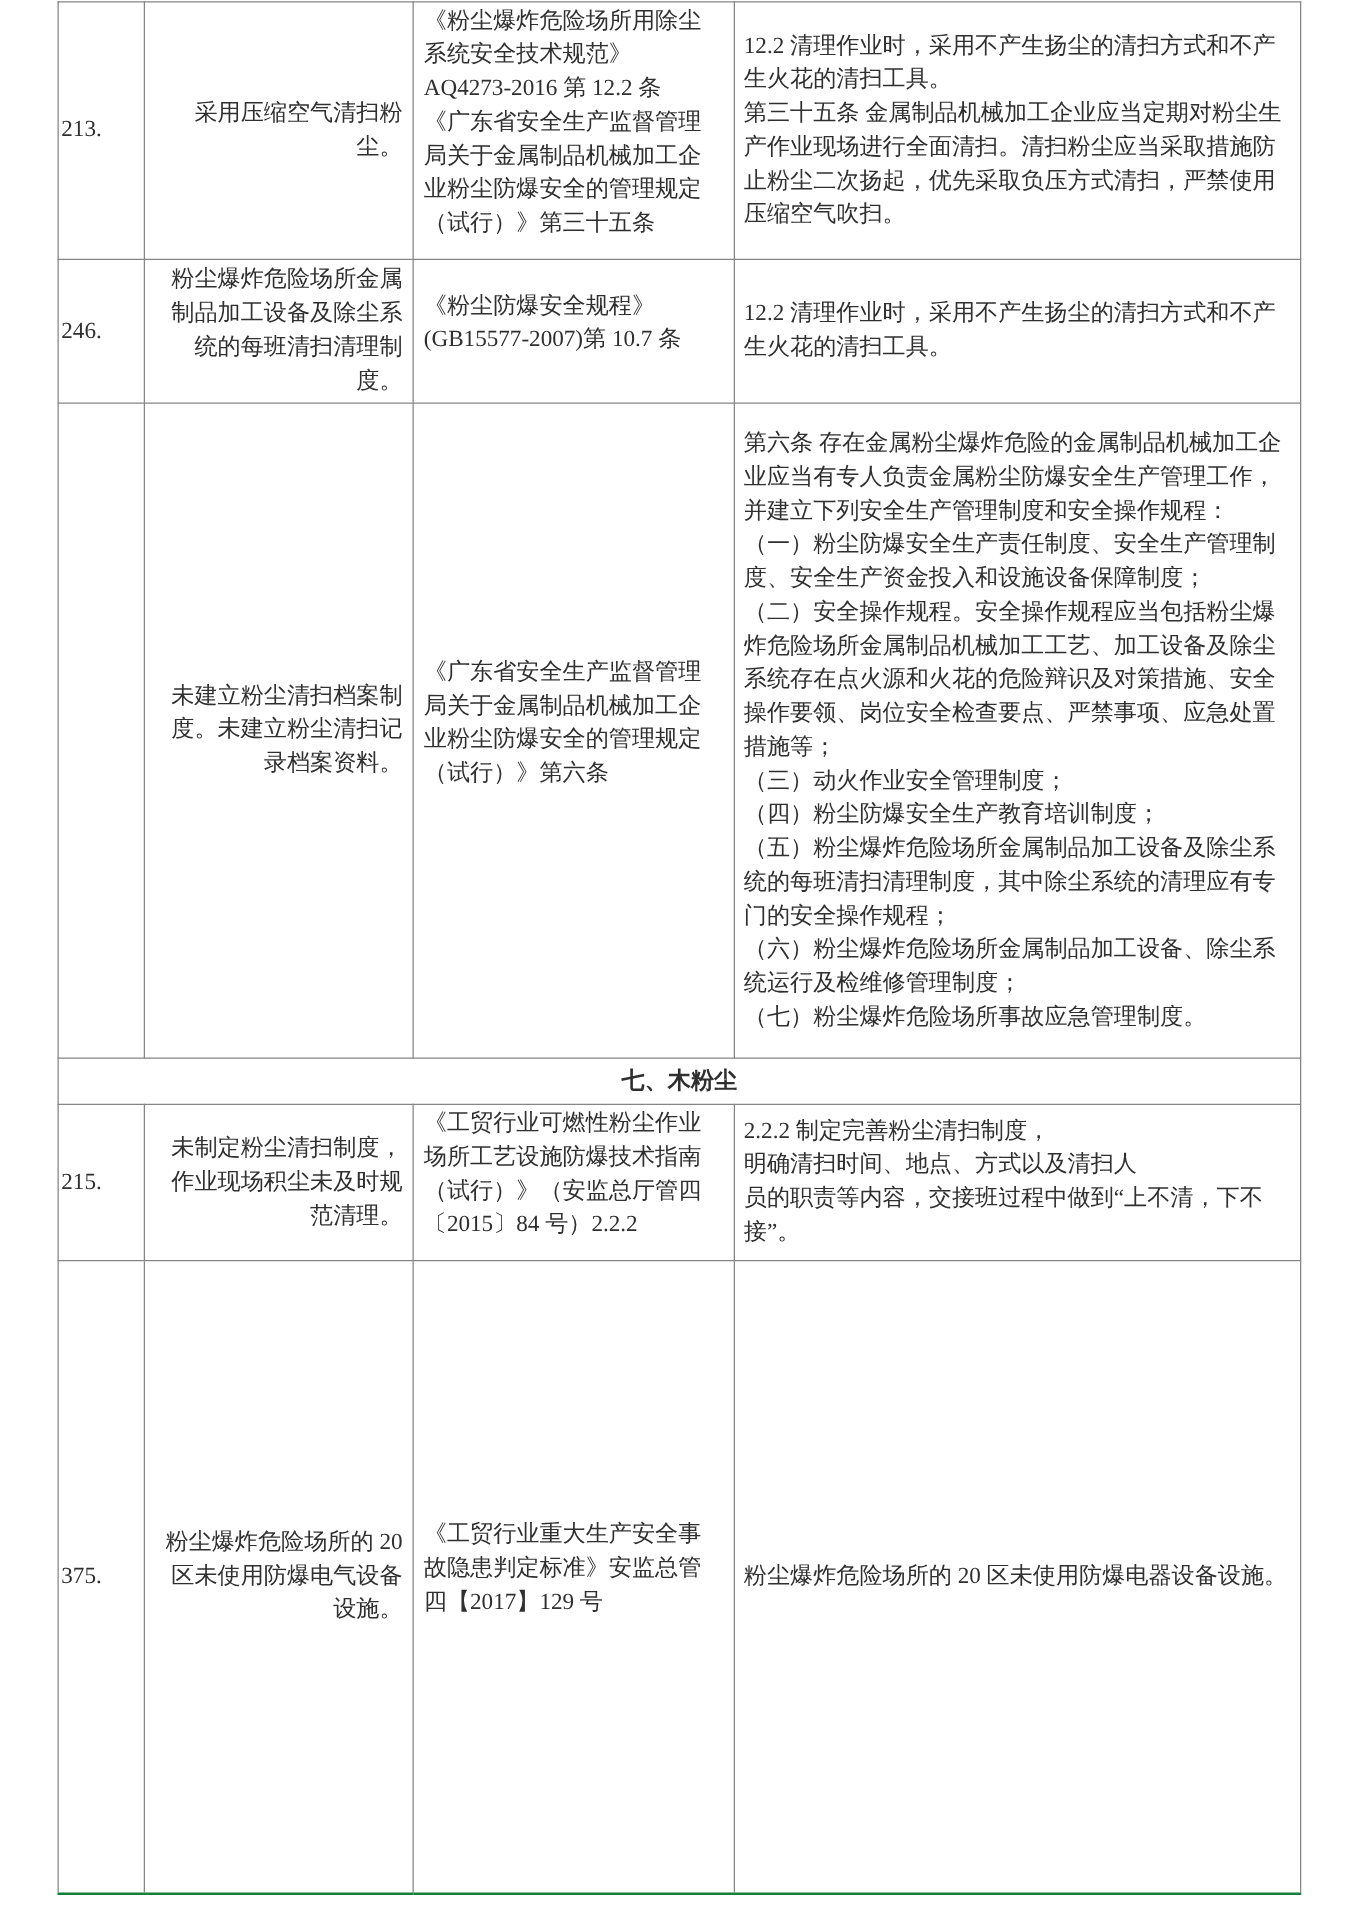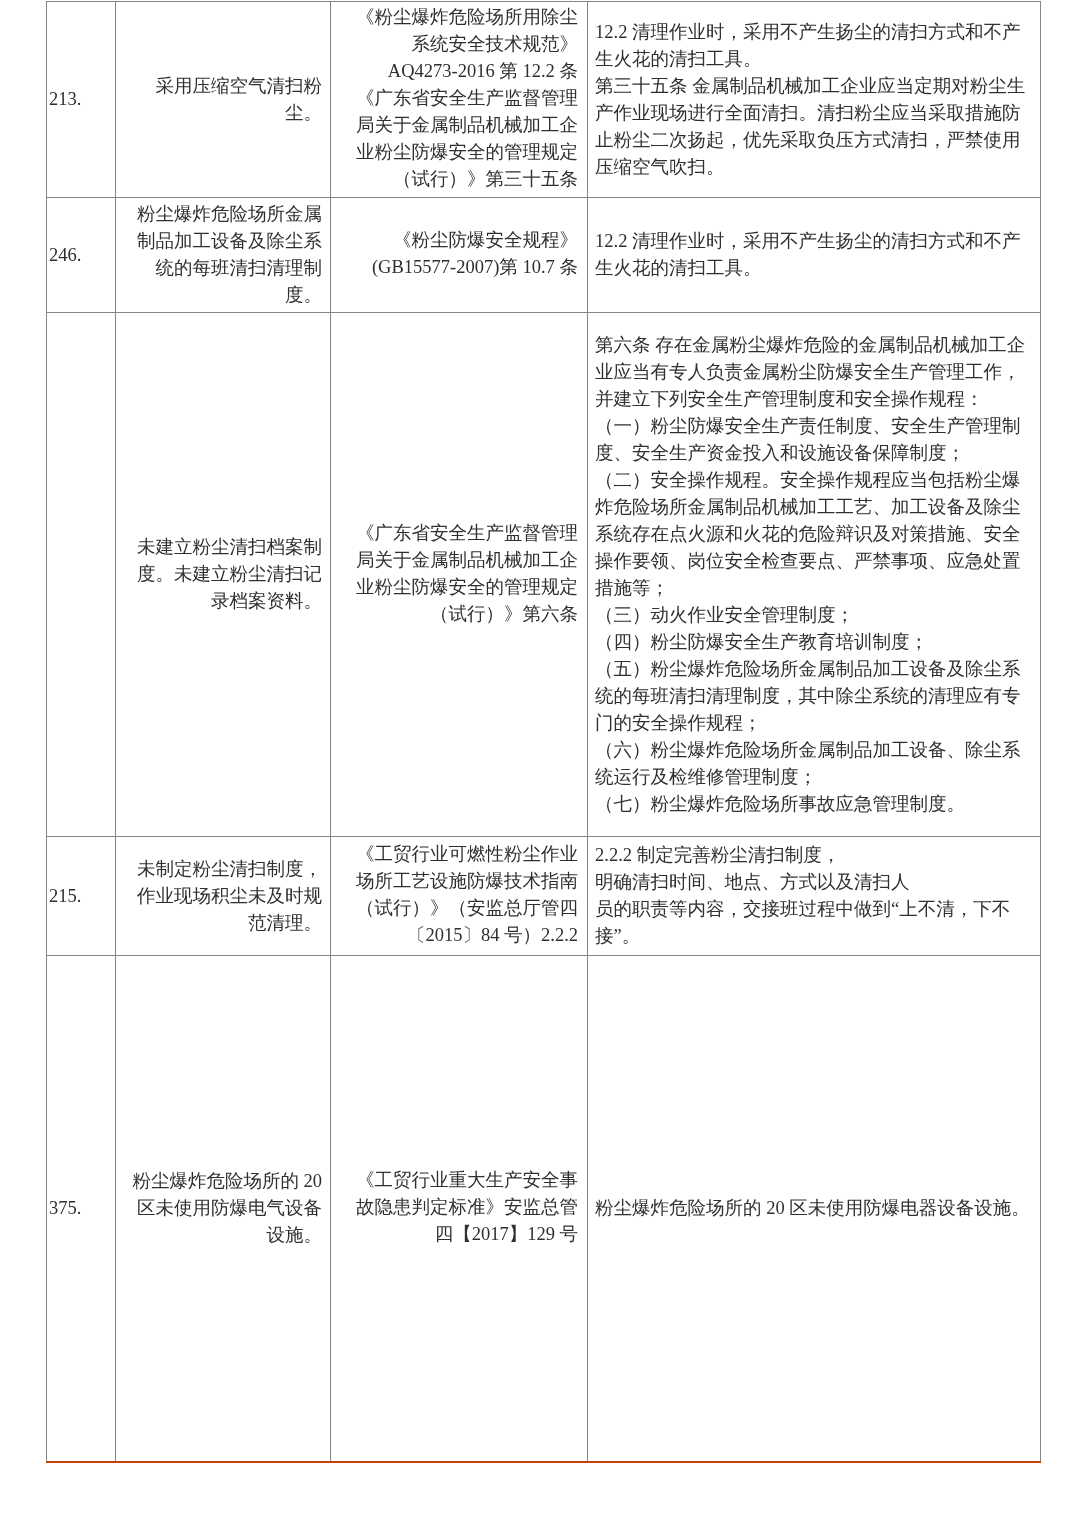--- a/index.html
+++ b/index.html
@@ -31,33 +31,32 @@
   table.doc-table td {
     border: 1px solid #858585;
     font-size: 18.5px;
     line-height: 27px;
     vertical-align: middle;
     white-space: pre-line;
     overflow: hidden;
     word-break: break-all;
   }
   tr.last-row td {
-    border-bottom: 2px solid #c2410c;
+    border-bottom: 2px solid #15803d;
   }
   td.num-cell {
     text-align: left;
     padding: 2px 2px;
   }
   td.problem-cell {
     padding: 2px 8px 2px 7px;
     text-align: right;
   }
   td.basis-cell {
-    padding: 2px 9px 4px 8px;
-    text-align: right;
+    padding: 2px 9px 14px 8px;
   }
   td.req-cell {
     padding: 2px 8px 2px 7px;
     margin-left: 32px;
   }
   td.section-header-cell {
     text-align: center;
     font-weight: bold;
     font-size: 19.5px;
     padding: 2px;
@@ -98,20 +97,23 @@
         <td class="basis-cell">《广东省安全生产监督管理局关于金属制品机械加工企业粉尘防爆安全的管理规定（试行）》第六条</td>
         <td class="req-cell">第六条 存在金属粉尘爆炸危险的金属制品机械加工企业应当有专人负责金属粉尘防爆安全生产管理工作，并建立下列安全生产管理制度和安全操作规程：
 （一）粉尘防爆安全生产责任制度、安全生产管理制度、安全生产资金投入和设施设备保障制度；
 （二）安全操作规程。安全操作规程应当包括粉尘爆炸危险场所金属制品机械加工工艺、加工设备及除尘系统存在点火源和火花的危险辩识及对策措施、安全操作要领、岗位安全检查要点、严禁事项、应急处置措施等；
 （三）动火作业安全管理制度；
 （四）粉尘防爆安全生产教育培训制度；
 （五）粉尘爆炸危险场所金属制品加工设备及除尘系统的每班清扫清理制度，其中除尘系统的清理应有专门的安全操作规程；
 （六）粉尘爆炸危险场所金属制品加工设备、除尘系统运行及检维修管理制度；
 （七）粉尘爆炸危险场所事故应急管理制度。</td>
       </tr>
+      <tr style="height:37px">
+        <td class="section-header-cell" colspan="4">七、木粉尘</td>
+      </tr>
       <tr style="height:119px">
         <td class="num-cell">215.</td>
         <td class="problem-cell">未制定粉尘清扫制度，作业现场积尘未及时规范清理。</td>
         <td class="basis-cell">《工贸行业可燃性粉尘作业场所工艺设施防爆技术指南（试行）》（安监总厅管四〔2015〕84 号）2.2.2</td>
         <td class="req-cell">2.2.2 制定完善粉尘清扫制度，
 明确清扫时间、地点、方式以及清扫人
 员的职责等内容，交接班过程中做到“上不清，下不接”。</td>
       </tr>
       <tr style="height:506px" class="last-row">
         <td class="num-cell">375.</td>

